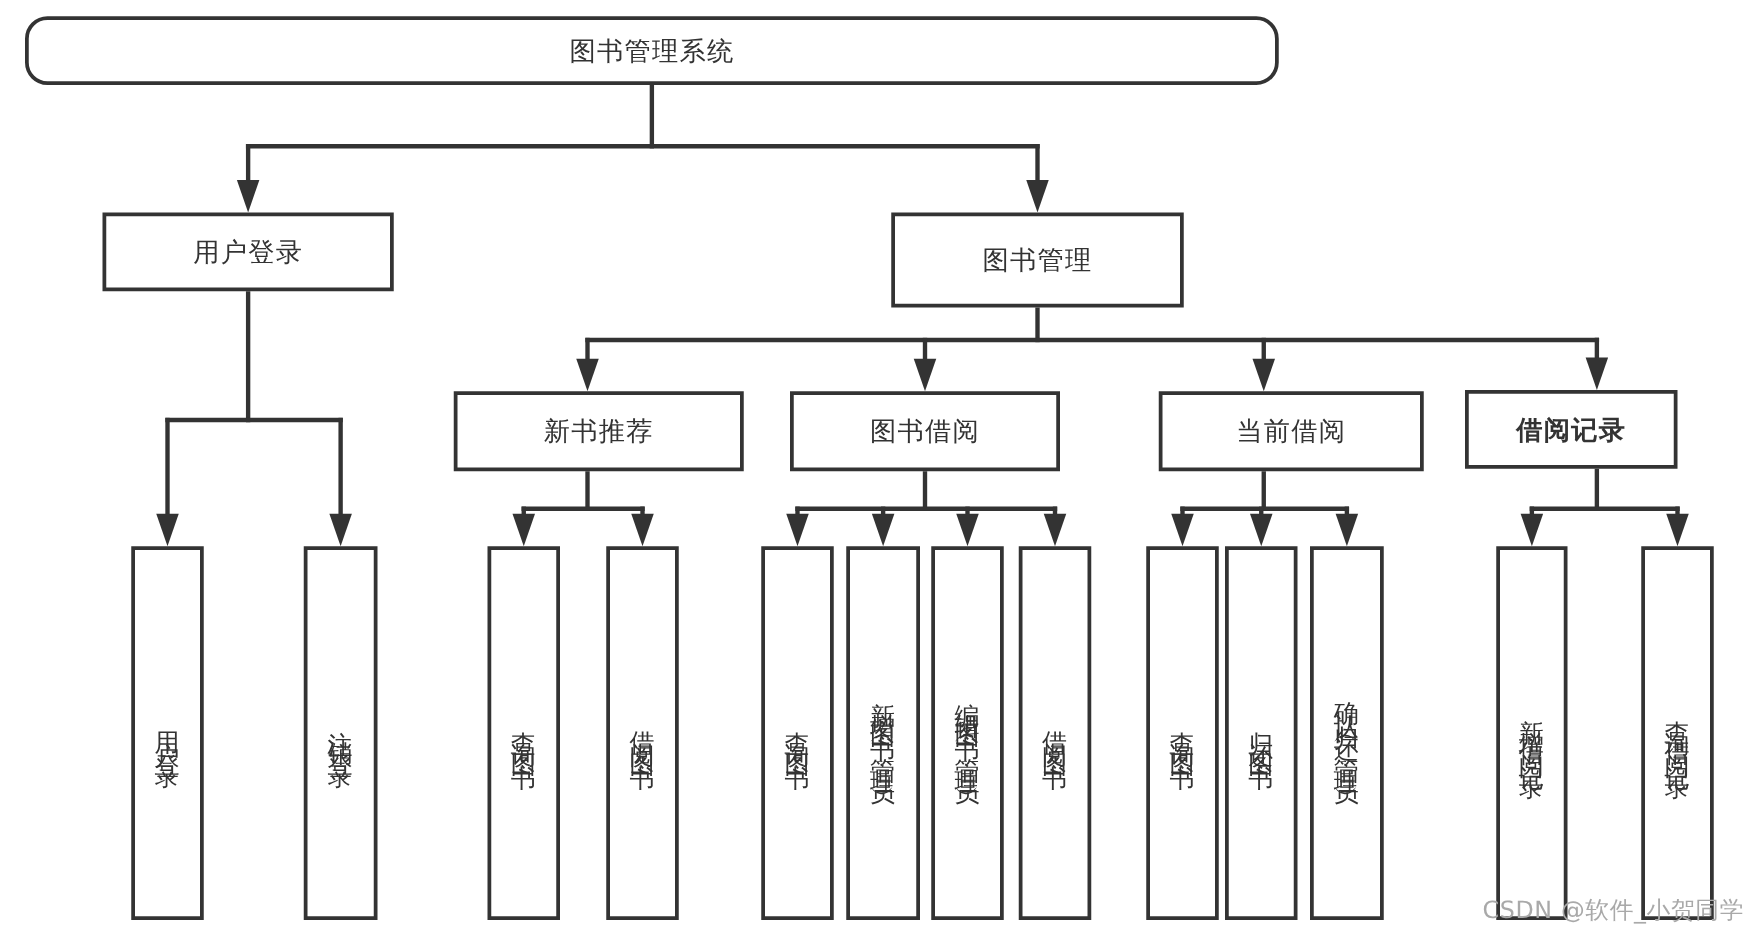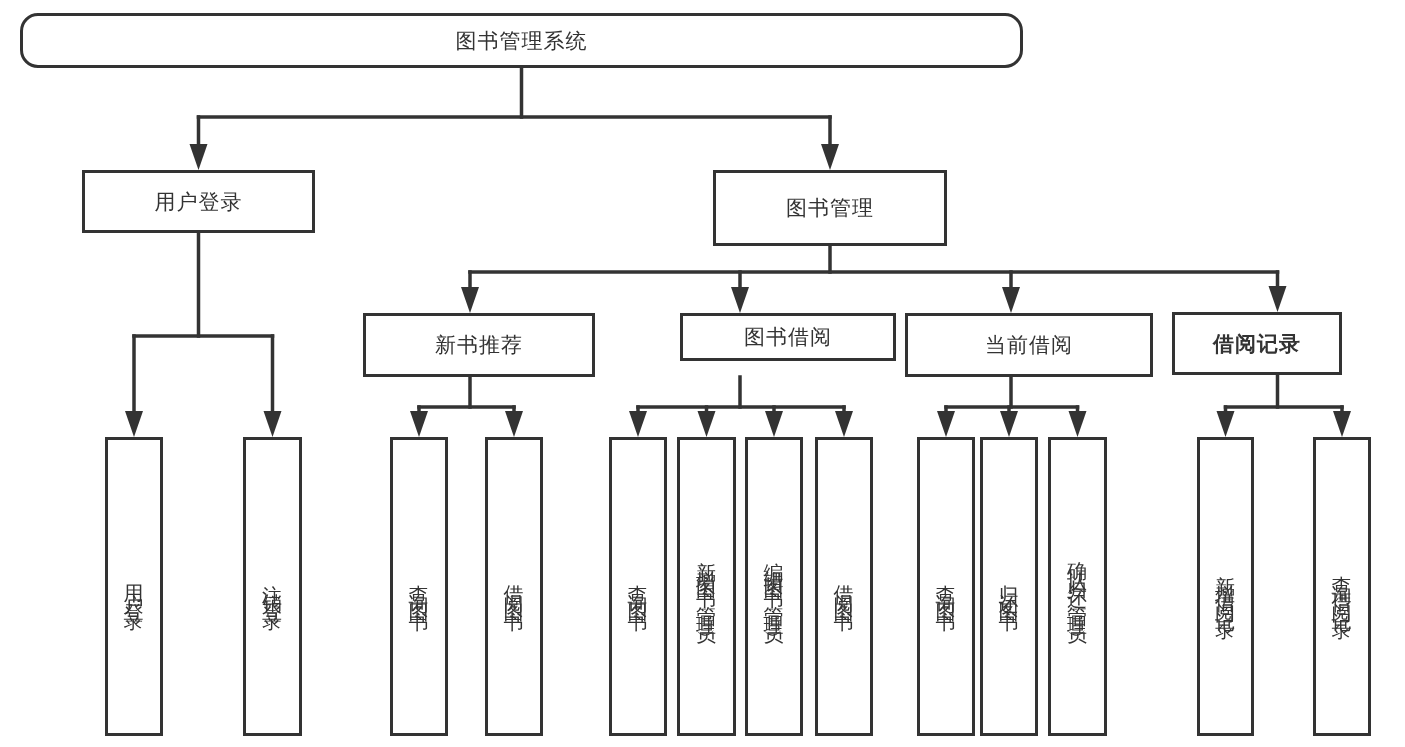--- a/index.html
+++ b/index.html
@@ -90,36 +90,37 @@
       </g>
       <g>
         <line x1="1277.5" y1="375" x2="1277.5" y2="407" stroke="#333333" stroke-width="3.5" stroke-linecap="square"></line>
         <line x1="1225.5" y1="407" x2="1342" y2="407" stroke="#333333" stroke-width="3.5" stroke-linecap="square"></line>
         <line x1="1225.5" y1="407" x2="1225.5" y2="419" stroke="#333333" stroke-width="3.5" stroke-linecap="square"></line>
         <polygon points="1216.5,411 1234.5,411 1225.5,437" fill="#333333"></polygon>
         <line x1="1342" y1="407" x2="1342" y2="419" stroke="#333333" stroke-width="3.5" stroke-linecap="square"></line>
         <polygon points="1333,411 1351,411 1342,437" fill="#333333"></polygon>
       </g>
     </svg>
+  <div class="watermark">CSDN @软件_小贺同学</div>
 <div class="node h-node" style="left: 20px; top: 13px; width: 1003px; height: 55px; border-radius: 18px;">
       <span>图书管理系统</span>
     </div>
     <div class="node h-node" style="left: 82px; top: 170px; width: 233px; height: 63px;">
       <span>用户登录</span>
     </div>
     <div class="node h-node" style="left: 713px; top: 170px; width: 234px; height: 76px; text-align: right;">
       <span>图书管理</span>
     </div>
     <div class="node h-node" style="left: 363px; top: 313px; width: 232px; height: 64px;">
       <span>新书推荐</span>
     </div>
-    <div class="node h-node" style="left: 632px; top: 313px; width: 216px; height: 48px; margin-left: 48px;">
+    <div class="node h-node" style="left: 632px; top: 313px; width: 216px; height: 64px;">
       <span>图书借阅</span>
     </div>
-    <div class="node h-node" style="left: 905px; top: 313px; width: 248px; height: 64px; align-items: center;">
+    <div class="node h-node" style="left: 927px; top: 313px; width: 212px; height: 64px; align-items: center;">
       <span>当前借阅</span>
     </div>
     <div class="node h-node" style="left: 1172px; top: 312px; width: 170px; height: 63px; font-weight: bold;">
       <span>借阅记录</span>
     </div>
     <div class="node v-node" style="left: 105px; top: 437px; width: 58px; height: 299px;">
       <span>用户登录</span>
     </div>
     <div class="node v-node" style="left: 243px; top: 437px; width: 59px; height: 299px;">
       <span>注销登录</span>

